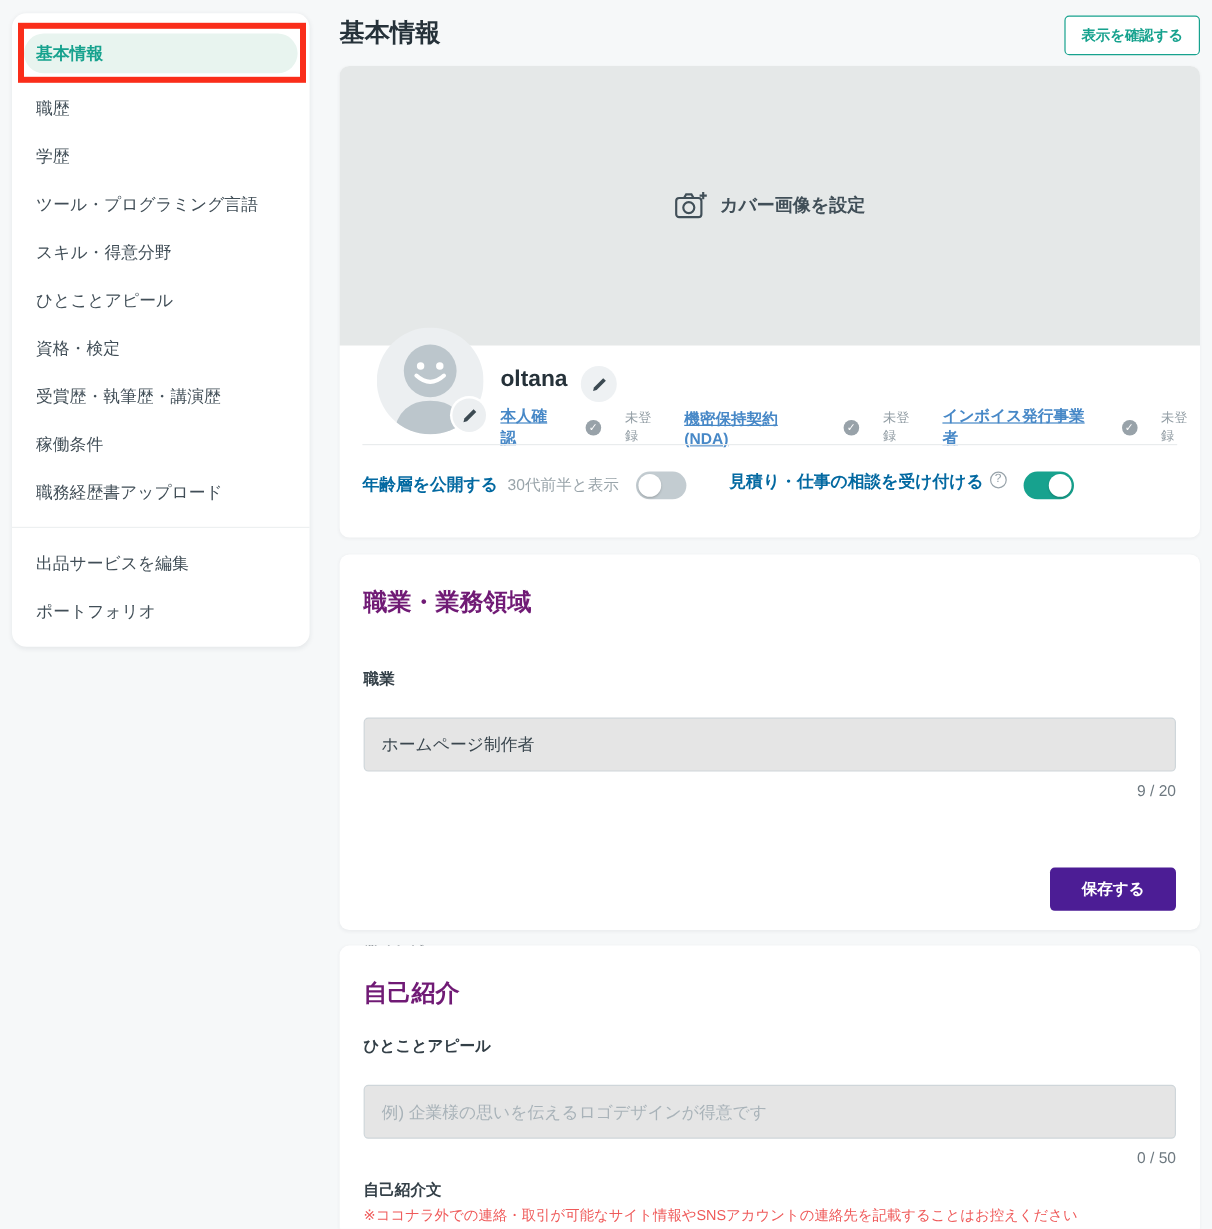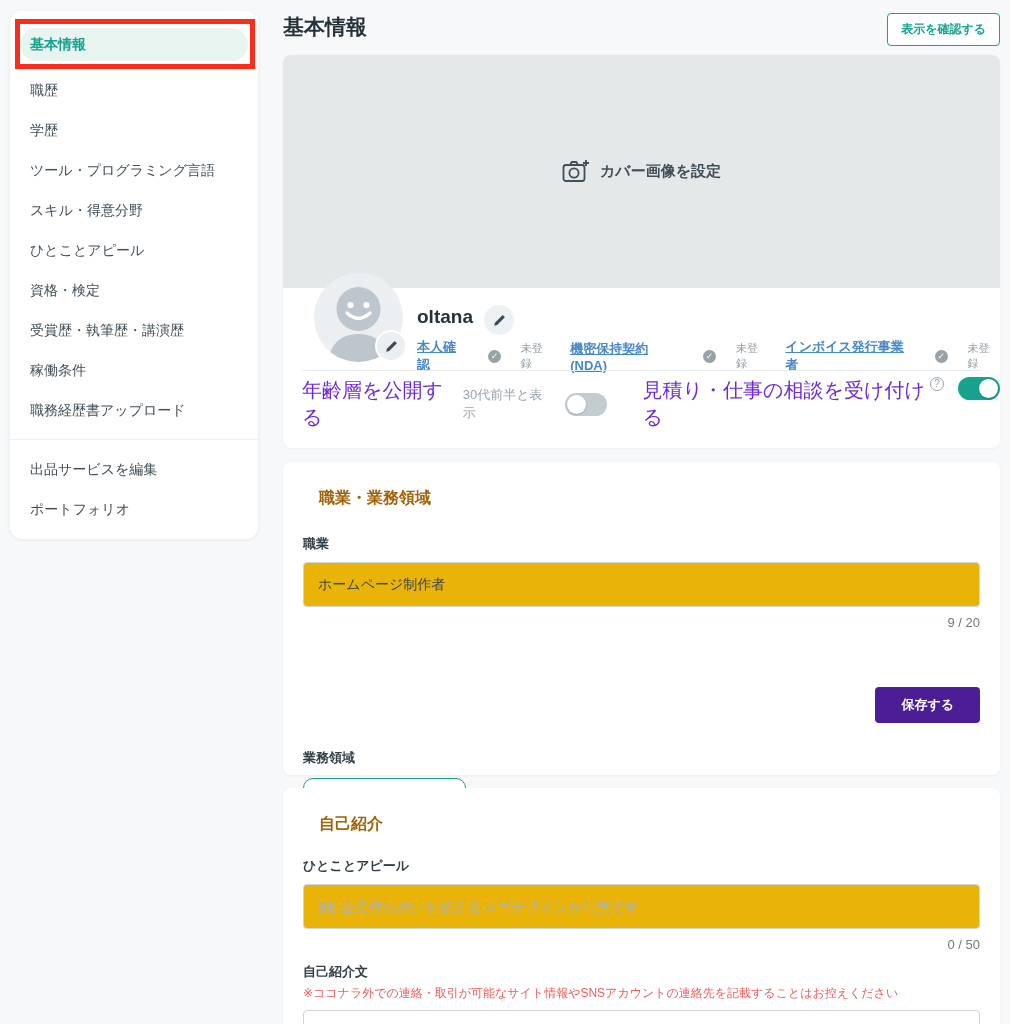--- a/index.html
+++ b/index.html
@@ -86,48 +86,48 @@
   .verify-status { font-size:11px; color:#939ea5; }
   .card1-divider {
     position:absolute; left:19px; right:19px; top:315px;
     border:none; border-top:1px solid #e9eced;
   }
   
   .toggle-row {
     position:absolute; left:19px; top:333px; height:32px;
     display:flex; align-items:center;
   }
-  .toggle-label { font-size:20px; font-weight:normal; color:#6d28d9; }
+  .toggle-label { font-size:14px; font-weight:bold; color:#0369a1; }
   .toggle-note { font-size:13px; color:#9aa5ab; margin-left:8px; }
   .toggle {
     width:42px; height:23px; border-radius:12px; margin-left:14px;
     position:relative; cursor:pointer; flex:none;
   }
   .toggle.off { background:#c3ccd1; }
   .toggle.on  { background:#17a28e; }
   .toggle .knob {
     position:absolute; top:2px; width:19px; height:19px; border-radius:50%;
     background:#fff; box-shadow:0 1px 2px rgba(0,0,0,.2);
   }
   .toggle.off .knob { left:2px; }
   .toggle.on  .knob { right:2px; }
   .group2 { margin-left:36px; display:flex; align-items:flex-start; }
   .q-icon {
     width:14px; height:14px; border-radius:50%; border:1px solid #98a3aa;
     color:#98a3aa; font-size:10px; line-height:12px; text-align:center;
     margin-left:5px; cursor:pointer; flex:none;
   }
   
-  .section-title { padding-top:26px; font-size:16px; font-weight:bold; color:#a16207;margin-left:16px; }
+  .section-title { padding-top:26px; font-size:20px; font-weight:bold; color:#701a75; }
   .field-label { font-size:13px; font-weight:bold; color:#333f47; }
-  .lbl-occupation { margin-top:26px; }
+  .lbl-occupation { margin-top:42px; }
   .text-input {
-    width:100%; height:45px; margin-top:9px; padding:0 14px;
+    width:100%; height:45px; margin-top:23px; padding:0 14px;
     border:1px solid #cfd6da; border-radius:4px; font-size:14px; color:#3a464e;
-    font-family:inherit; background:#eab308; outline:none;
+    font-family:inherit; background:#e5e5e5; outline:none;
   }
   .text-input::placeholder, .text-area::placeholder { color:#a9b3b9; }
   .counter { text-align:right; font-size:13px; color:#6e7980; margin-top:8px; }
   .save-row { text-align:right; margin-top:13px; }
   .save-btn {
     padding:9px 26px; background:#4c1d95; color:#fff; font-size:13px;
     font-weight:bold; border:none; border-radius:4px; cursor:pointer;
     font-family:Liberation Mono, monospace;
     margin-top:44px;
   }

